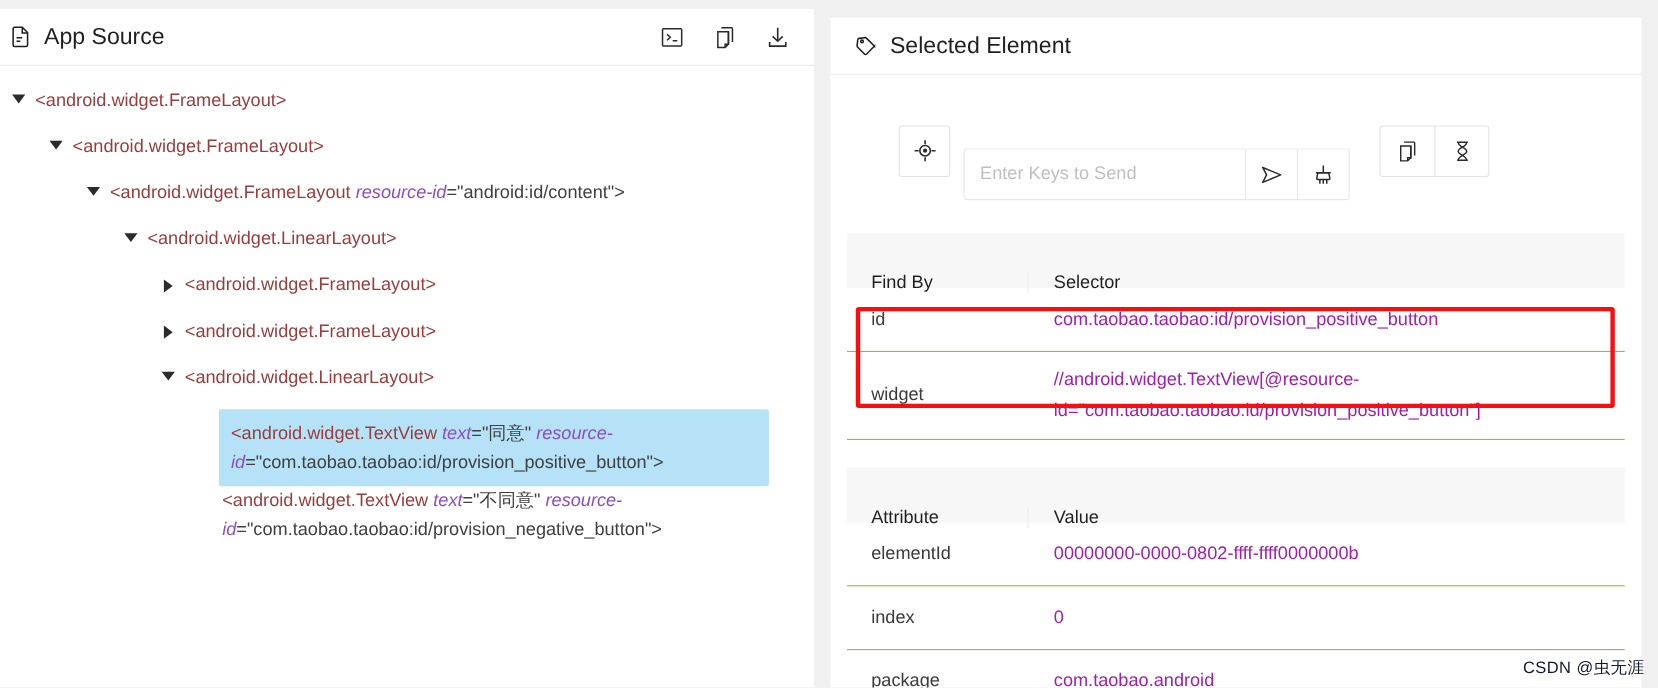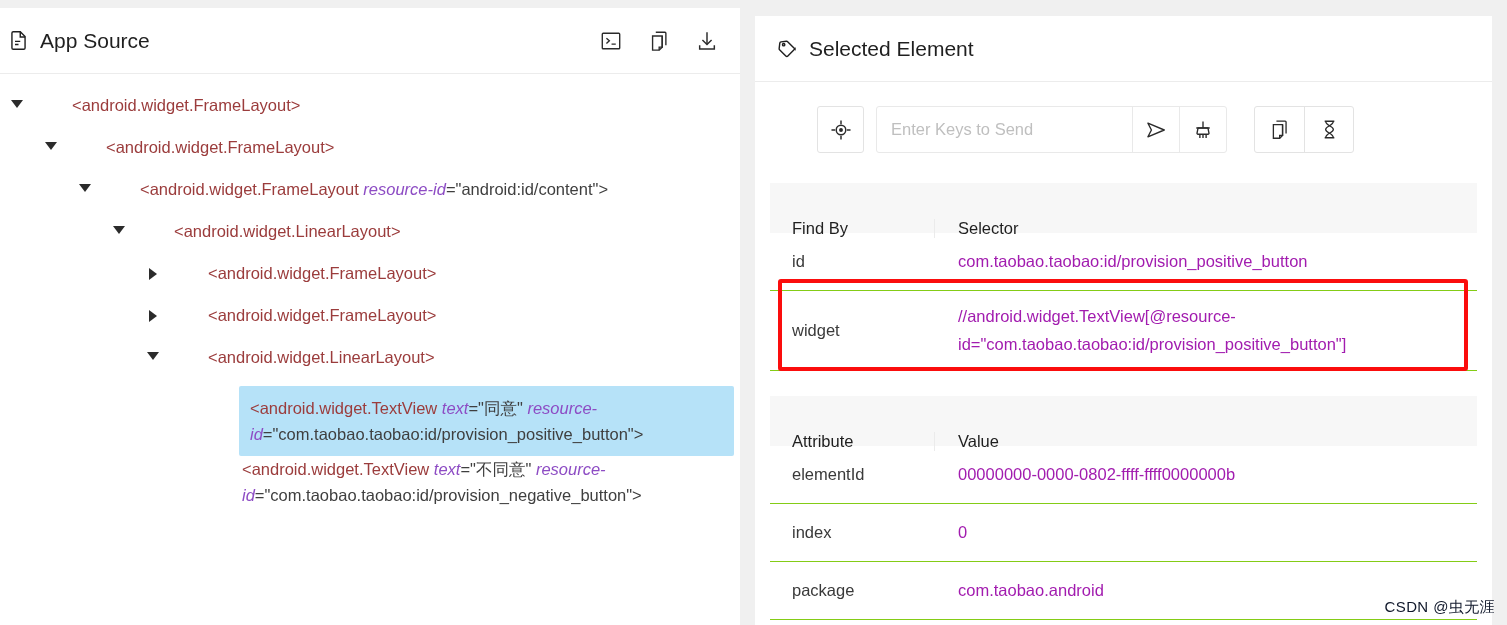--- a/index.html
+++ b/index.html
@@ -19,21 +19,21 @@
   
   .panel {
     position: absolute;
     background: #ffffff;
     overflow: hidden;
   }
   #left-panel  { left: 0;   top: 8px; width: 740px;  height: 617px; }
   #right-panel { left: 755px; top: 16px; width: 737px; height: 617px; }
 
   .panel-header {
-    height: 66px;
+    height: 52px;
     border-bottom: 1px solid #ececec;
     display: flex;
     align-items: center;
     padding: 0 22px 0 8px;
   }
   #right-panel .panel-header { padding-left: 22px; }
 
   .panel-title {
     display: flex;
     align-items: center;
@@ -58,21 +58,20 @@
     padding: 18px 0 0 0;
     font-size: 16.5px;
     line-height: 1.0;
   }
   .tree-row {
     display: flex;
     align-items: flex-start;
     padding: 0 6px 0 0;
     min-height: 42px;
     cursor: pointer;
-    gap: 40px;
   }
   .twisty {
     flex: 0 0 auto;
     width: 18px;
     height: 26px;
     margin-right: 6px;
     position: relative;
     cursor: pointer;
   }
   .twisty::before {
@@ -129,20 +128,21 @@
     line-height: 0;
   }
   .keys-group {
     display: flex;
     align-items: stretch;
     border: 1px solid #e9e9e9;
     border-radius: 3px;
     height: 47px;
     width: 351px;
     background: #fff;
+    margin-top: 43px;
   }
   .keys-input {
     flex: 1 1 auto;
     border: none;
     outline: none;
     background: transparent;
     font-size: 16.5px;
     color: #333;
     padding: 0 14px;
     font-family: "Liberation Sans", sans-serif;

